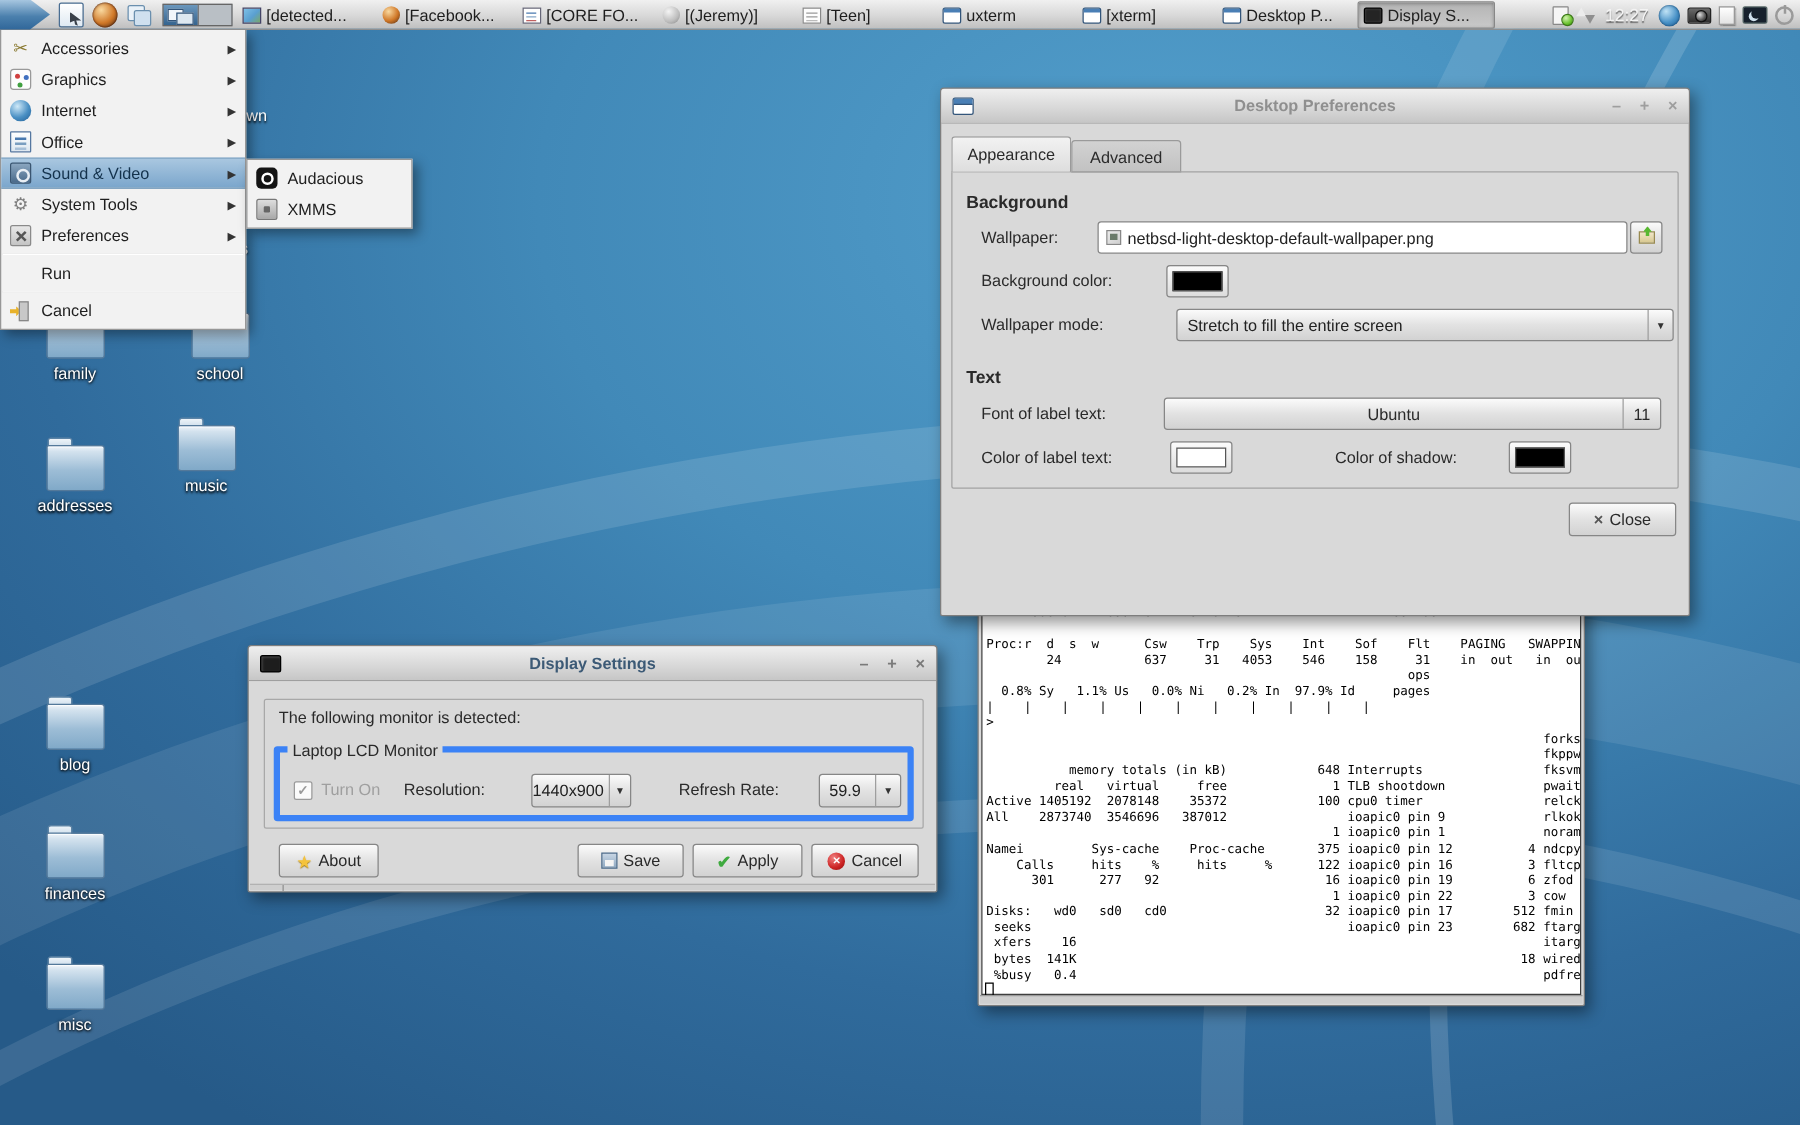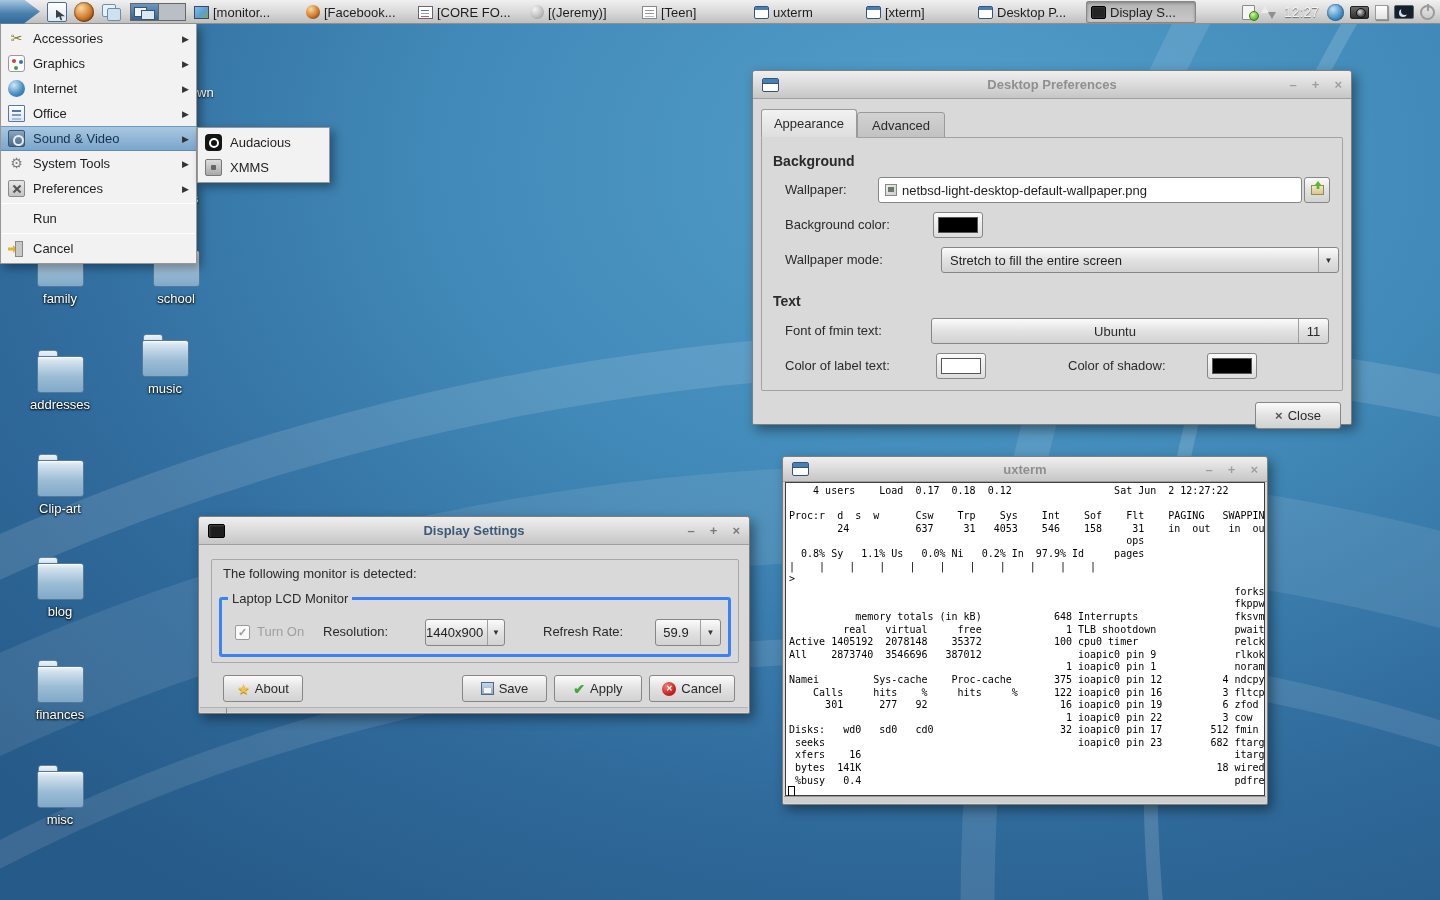--- a/index.html
+++ b/index.html
@@ -121,37 +121,37 @@
   .combo{position:absolute;display:flex;align-items:center;background:linear-gradient(#fbfbfb,#e2e2e2 50%,#d2d2d2);border:1px solid #868686;border-radius:3px;font-size:13px;color:#222}
   .combo .cval{flex:1;padding-left:8px}
   .combo .cval.center{text-align:center;padding-left:0}
   .combo .carr{width:20px;align-self:stretch;border-left:1px solid #9e9e9e;display:flex;align-items:center;justify-content:center;font-size:8px;color:#333;margin-left:4px}
   .flabel{position:absolute;font-size:13px;color:#2a2a2a;line-height:26px}
   .heading{position:absolute;font-size:14px;font-weight:bold;color:#2a2a2a}
   .swatch{position:absolute;background:linear-gradient(#fbfbfb,#dcdcdc);border:1px solid #868686;border-radius:3px}
   .swatch .inner{position:absolute;inset:4px;border:1px solid #555}
 
   
-  #win-prefs{left:752px;top:70px;width:600px;height:355px;z-index:20}
+  #win-prefs{left:752px;top:70px;width:600px;height:423px;z-index:20}
   .tab{position:absolute;font-size:13px;color:#2a2a2a;text-align:center;border:1px solid #9a9a9a;border-radius:3px 3px 0 0}
   #tab-appearance{left:8px;top:38px;width:96px;height:29px;line-height:28px;background:linear-gradient(#f2f2f2,#dedede);border-bottom:1px solid #d9d9d9;z-index:2}
   #tab-advanced{left:104px;top:41px;width:88px;height:26px;line-height:25px;background:linear-gradient(#d2d2d2,#c2c2c2)}
   #prefs-frame{position:absolute;left:8px;top:66px;width:582px;height:254px;border:1px solid #a2a2a2;border-radius:0 2px 2px 2px}
   .ic-pic{width:12px;height:12px;border:1px solid #888;background:linear-gradient(135deg,#ececec,#cfcfcf);position:relative;flex:0 0 auto}
   .ic-pic::after{content:"";position:absolute;left:2px;top:2px;width:6px;height:5px;background:#6a7a6a}
   .ic-open{width:13px;height:10px;background:linear-gradient(#f0e6c8,#d8c890);border:1px solid #998a50;position:relative}
   .ic-open::after{content:"";position:absolute;left:3px;top:-5px;width:7px;height:8px;background:#58b830;clip-path:polygon(50% 0,100% 55%,70% 55%,70% 100%,30% 100%,30% 55%,0 55%)}
   .fontbtn .fname{flex:1;text-align:center}
   .fontbtn .fsize{width:30px;align-self:stretch;border-left:1px solid #9e9e9e;display:flex;align-items:center;justify-content:center}
   .xglyph{color:#555;font-weight:bold}
 
   
   #win-display{left:198px;top:516px;width:552px;height:198px;z-index:20}
   #ds-frame{position:absolute;left:12px;top:42px;width:528px;height:104px;border:1px solid #a8a8a8;border-radius:2px}
-  #ds-fieldset{position:absolute;left:20px;top:80px;width:512px;height:60px;border:3px solid #3b82f6;border-radius:3px}
+  #ds-fieldset{position:absolute;left:20px;top:80px;width:512px;height:60px;border:5px solid #3b82f6;border-radius:3px}
   #ds-legend{position:absolute;left:6px;top:-9px;background:#d9d9d9;padding:0 4px;font-size:13px;color:#2a2a2a}
   .cb{position:absolute;width:15px;height:15px;background:#fafafa;border:1px solid #9a9a9a;border-radius:2px;display:flex;align-items:center;justify-content:center;font-size:11px;font-weight:bold;color:#9a9a9a}
   .dim{color:#9f9f9f}
   .ic-save{width:13px;height:13px;background:linear-gradient(#c8d6e4,#8fa9c2);border:1px solid #4a6a8a;position:relative}
   .ic-save::after{content:"";position:absolute;left:2px;bottom:1px;width:7px;height:5px;background:#f4f4f4}
   .ic-star{color:#f5c33b;font-size:14px;text-shadow:0 1px 1px #a07810}
   .ic-check{color:#3faa3f;font-size:14px;font-weight:bold}
   .ic-cancel{width:14px;height:14px;border-radius:50%;background:radial-gradient(circle at 35% 30%,#f08080,#cc2222 60%,#881010);color:#fff;font-size:8px;font-weight:bold;display:flex;align-items:center;justify-content:center}
   .bottom-strip{position:absolute;left:1px;right:1px;bottom:1px;height:5px;background:#cfcfcf;border-top:1px solid #b2b2b2}
   .notch{position:absolute;left:26px;top:0;width:1px;height:5px;background:#8f8f8f}
@@ -198,27 +198,20 @@
         <div class="fbody"></div>
       </div>
     <div class="dlabel">addresses</div>
   </div>
   <div class="dicon" style="left:117px;top:340px">
     <div class="folder">
         <div class="tab"></div>
         <div class="fbody"></div>
       </div>
     <div class="dlabel">music</div>
-  </div>
-  <div class="dicon" style="left:12px;top:460px">
-    <div class="folder">
-        <div class="tab"></div>
-        <div class="fbody"></div>
-      </div>
-    <div class="dlabel">Clip-art</div>
   </div>
   <div class="dicon" style="left:12px;top:666px">
     <div class="folder">
         <div class="tab"></div>
         <div class="fbody"></div>
       </div>
     <div class="dlabel">finances</div>
   </div>
   <div class="dicon" style="left:12px;top:563px">
     <div class="folder">
@@ -362,21 +355,21 @@
     </div>
     <span class="flabel" style="left:32px;top:176px">Wallpaper mode:</span>
     <div class="combo" style="left:188px;top:176px;width:398px;height:26px">
       <span class="cval">Stretch to fill the entire screen</span>
       <span class="carr">
           <span>▼</span>
         </span>
     </div>
 
     <span class="heading" style="left:20px;top:222px">Text</span>
-    <span class="flabel" style="left:32px;top:247px">Font of fmin text:</span>
+    <span class="flabel" style="left:32px;top:247px">Font of label text:</span>
     <div class="gtk-btn fontbtn" style="left:178px;top:247px;width:398px;height:26px;gap:0">
       <span class="fname">Ubuntu</span>
       <span class="fsize">11</span>
     </div>
     <span class="flabel" style="left:32px;top:282px">Color of label text:</span>
     <div class="swatch" style="left:183px;top:282px;width:50px;height:26px">
       <span class="inner" style="background:#fff"></span>
     </div>
     <span class="flabel" style="left:315px;top:282px">Color of shadow:</span>
     <div class="swatch" style="left:454px;top:282px;width:50px;height:26px">
@@ -456,21 +449,21 @@
     <div class="launcher ln-fm"></div>
     <div class="launcher ln-globe"></div>
     <div class="launcher ln-win"></div>
     <div id="pager">
       <div class="cell1"></div>
       <div class="cell2"></div>
     </div>
     <div id="tasks">
       <div class="task">
         <span class="ticon ti-photo"></span>
-        <span>[monitor...</span>
+        <span>[detected...</span>
       </div>
       <div class="task">
         <span class="ticon ti-globe"></span>
         <span>[Facebook...</span>
       </div>
       <div class="task">
         <span class="ticon ti-doc"></span>
         <span>[CORE FO...</span>
       </div>
       <div class="task">

